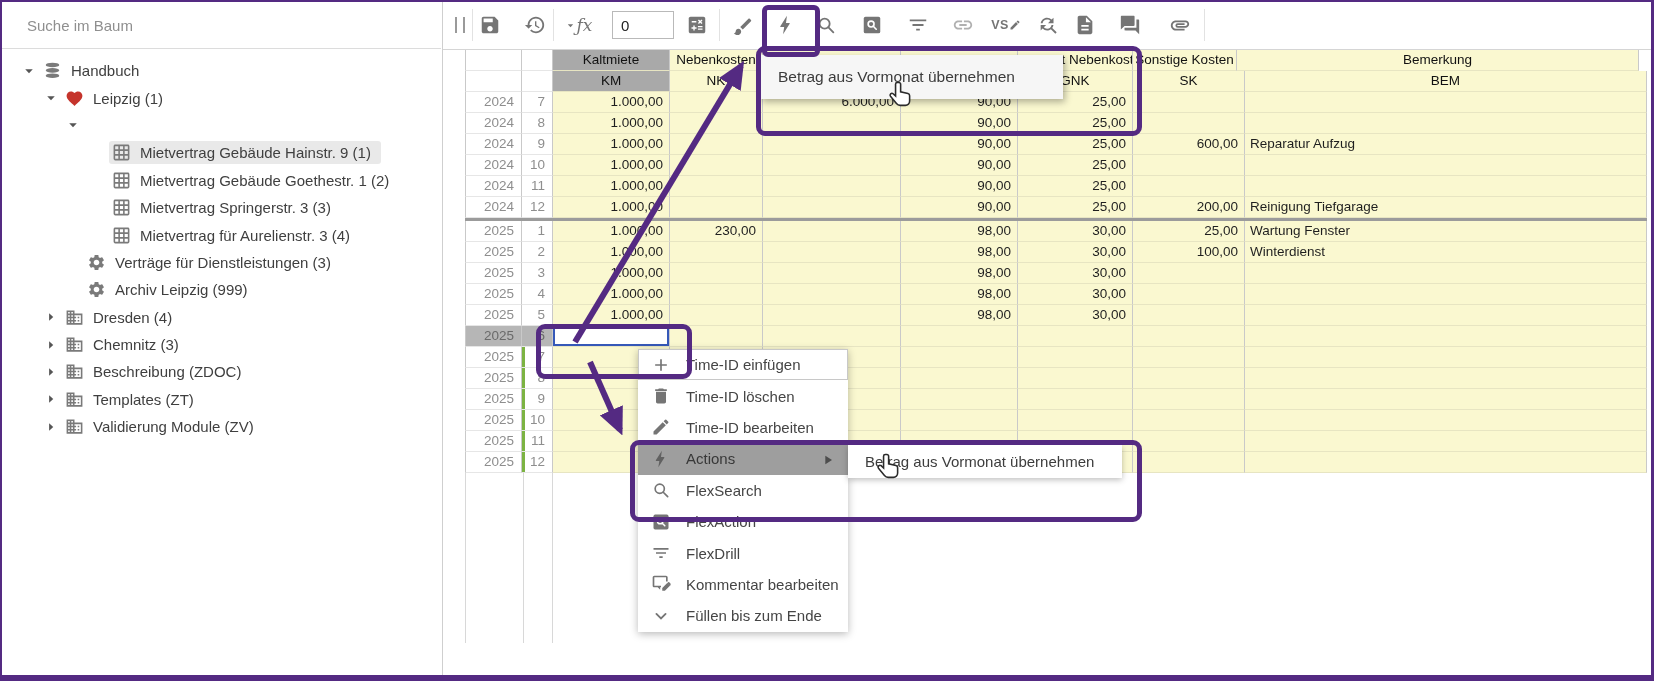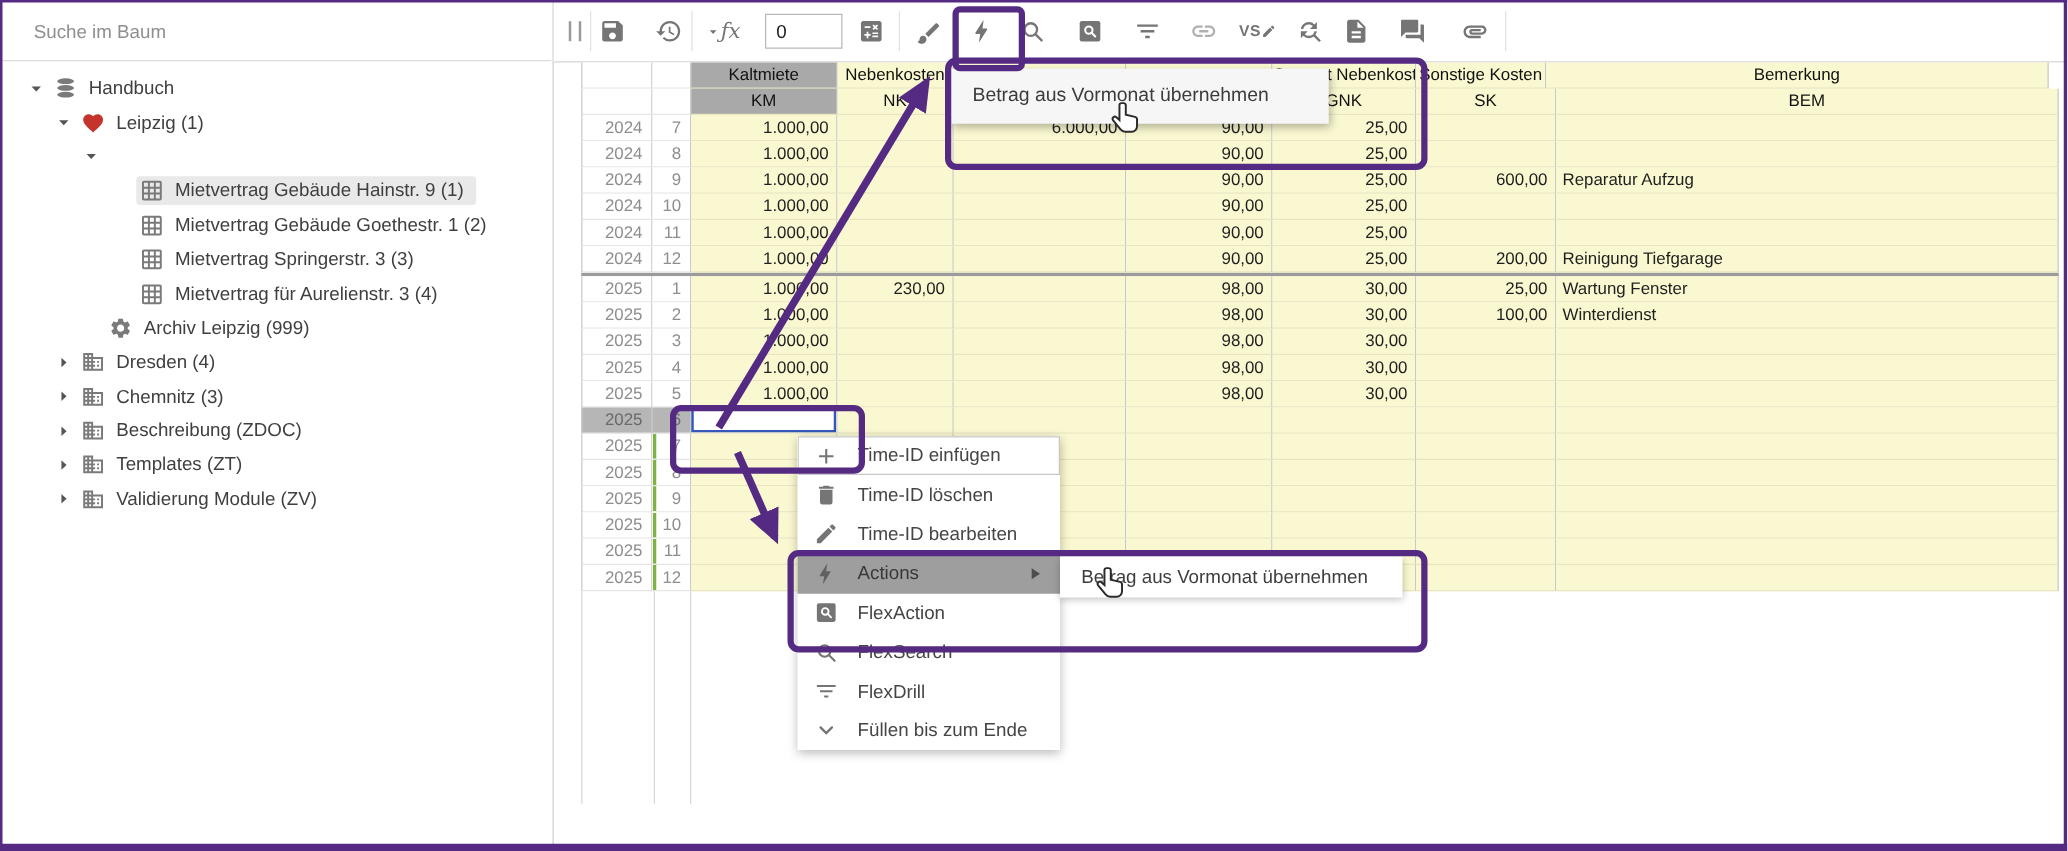--- a/index.html
+++ b/index.html
@@ -228,20 +228,29 @@
             </svg>
             <span class="tlabel">Mietvertrag für Aurelienstr. 3 (4)</span>
           </span>
         </div>
         <div class="titem" style="padding-left:62px">
           <span class="texp"></span>
           <span class="tinner">
             <svg class="ic" width="19" height="19" style="color:#7a7a7a">
               <use href="#sym-gear" xlink:href="#sym-gear"></use>
             </svg>
+            <span class="tlabel">Verträge für Dienstleistungen (3)</span>
+          </span>
+        </div>
+        <div class="titem" style="padding-left:62px">
+          <span class="texp"></span>
+          <span class="tinner">
+            <svg class="ic" width="19" height="19" style="color:#7a7a7a">
+              <use href="#sym-gear" xlink:href="#sym-gear"></use>
+            </svg>
             <span class="tlabel">Archiv Leipzig (999)</span>
           </span>
         </div>
         <div class="titem" style="padding-left:40px">
           <span class="texp">
             <svg class="ic" width="18" height="18" style="color:#555">
               <use href="#sym-caret-right" xlink:href="#sym-caret-right"></use>
             </svg>
           </span>
           <span class="tinner">
@@ -642,35 +651,41 @@
         <svg class="ic" width="20" height="20">
           <use href="#sym-bolt" xlink:href="#sym-bolt"></use>
         </svg>
         <span>Actions</span>
         <span class="m-arrow"><svg class="ic" width="16" height="16" style="color:#4d4d4d">
             <use href="#sym-play" xlink:href="#sym-play"></use>
           </svg></span>
       </div>
       <div class="mitem">
         <svg class="ic" width="20" height="20">
+          <use href="#sym-search" xlink:href="#sym-search"></use>
+        </svg>
+        <span>FlexSearch</span>
+      </div>
+      <div class="mitem">
+        <svg class="ic" width="20" height="20">
           <use href="#sym-search-box" xlink:href="#sym-search-box"></use>
         </svg>
         <span>FlexAction</span>
       </div>
       <div class="mitem">
         <svg class="ic" width="20" height="20">
-          <use href="#sym-search" xlink:href="#sym-search"></use>
-        </svg>
-        <span>FlexSearch</span>
+          <use href="#sym-filter" xlink:href="#sym-filter"></use>
+        </svg>
+        <span>FlexDrill</span>
       </div>
       <div class="mitem">
         <svg class="ic" width="20" height="20">
-          <use href="#sym-filter" xlink:href="#sym-filter"></use>
-        </svg>
-        <span>FlexDrill</span>
+          <use href="#sym-comment-edit" xlink:href="#sym-comment-edit"></use>
+        </svg>
+        <span>Kommentar bearbeiten</span>
       </div>
       <div class="mitem">
         <svg class="ic" width="20" height="20">
           <use href="#sym-chevron-down" xlink:href="#sym-chevron-down"></use>
         </svg>
         <span>Füllen bis zum Ende</span>
       </div>
     </div>
 
   <div id="submenu">

